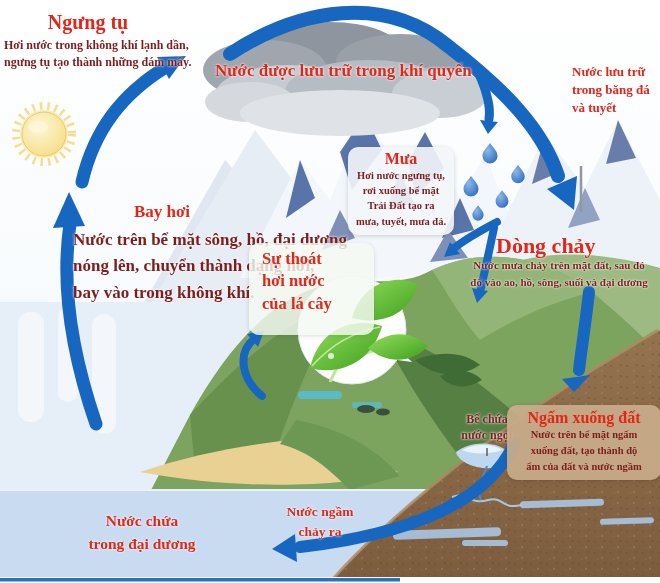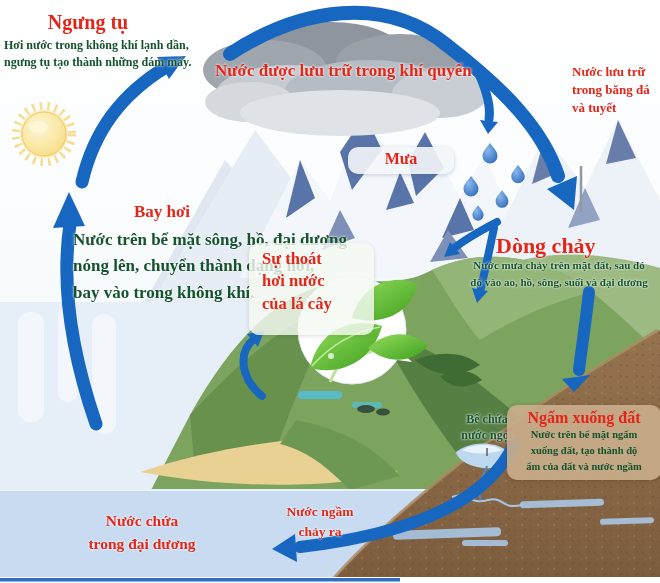--- a/index.html
+++ b/index.html
@@ -5,21 +5,21 @@
   html,body{margin:0;padding:0;background:#ffffff;}
   #stage{
     position:relative;width:660px;height:583px;overflow:hidden;
     font-family:"Liberation Serif","DejaVu Serif",serif;
     background:#ffffff;
   }
   #scene{position:absolute;left:0;top:0;width:660px;height:583px;}
   .lbl{position:absolute;font-weight:bold;white-space:pre;line-height:1.42;
        text-shadow:0 0 3px rgba(255,255,255,.85),0 0 2px rgba(255,255,255,.7);}
   .red{color:#e32619;}
-  .navy{color:#14532d;}
+  .navy{color:#7f1d1d;}
   .ctr{text-align:center;}
   .box{position:absolute;border-radius:10px;}
   #box-mua{left:348px;top:147px;width:106px;padding:3px 0 6px 0;
            background:rgba(243,246,249,.9);box-shadow:0 1px 4px rgba(60,80,100,.25);}
   #box-mua .h{font-size:16px;}
   #box-mua .d{font-size:10.5px;line-height:1.45;}
   #box-transp{left:249px;top:243px;width:112px;height:82px;padding:5px 0 5px 13px;
            background:rgba(244,249,242,.82);box-shadow:0 1px 4px rgba(60,90,60,.2);}
   #box-transp .h{font-size:16.5px;line-height:1.35;}
   #box-ngam{left:507px;top:394px;width:148px;padding:4px 3px 6px 3px;
@@ -234,20 +234,24 @@
 ngưng tụ tạo thành những đám mây.</div>
 
 <div class="lbl red ctr" style="left:200px;top:59px;width:250px;font-size:17px;margin-left:15px;">Nước được lưu trữ trong khí quyển</div>
 
 <div class="lbl red" style="left:572px;top:63px;width:88px;font-size:13px;line-height:1.4;">Nước lưu trữ
 trong băng đá
 và tuyết</div>
 
 <div id="box-mua" class="box">
   <div class="h red ctr">Mưa</div>
+  <div class="d navy ctr">Hơi nước ngưng tụ,
+rơi xuống bể mặt
+Trái Đất tạo ra
+mưa, tuyết, mưa đá.</div>
 </div>
 
 <div class="lbl red ctr" style="left:117px;top:200px;width:90px;font-size:17px;">Bay hơi</div>
 <div class="lbl navy" style="left:73px;top:227px;width:195px;font-size:17px;line-height:1.55;">Nước trên bể mặt sông, hồ, đại dương
 nóng lên, chuyển thành dạng hơi,
 bay vào trong không khí.</div>
 
 <div class="lbl red ctr" style="left:496px;top:230px;width:95px;font-size:22px;">Dòng chảy</div>
 <div class="lbl navy ctr" style="left:458px;top:257px;width:202px;font-size:11px;line-height:1.5;">Nước mưa chảy trên mặt đất, sau đó
 đổ vào ao, hồ, sông, suối và đại dương</div>

